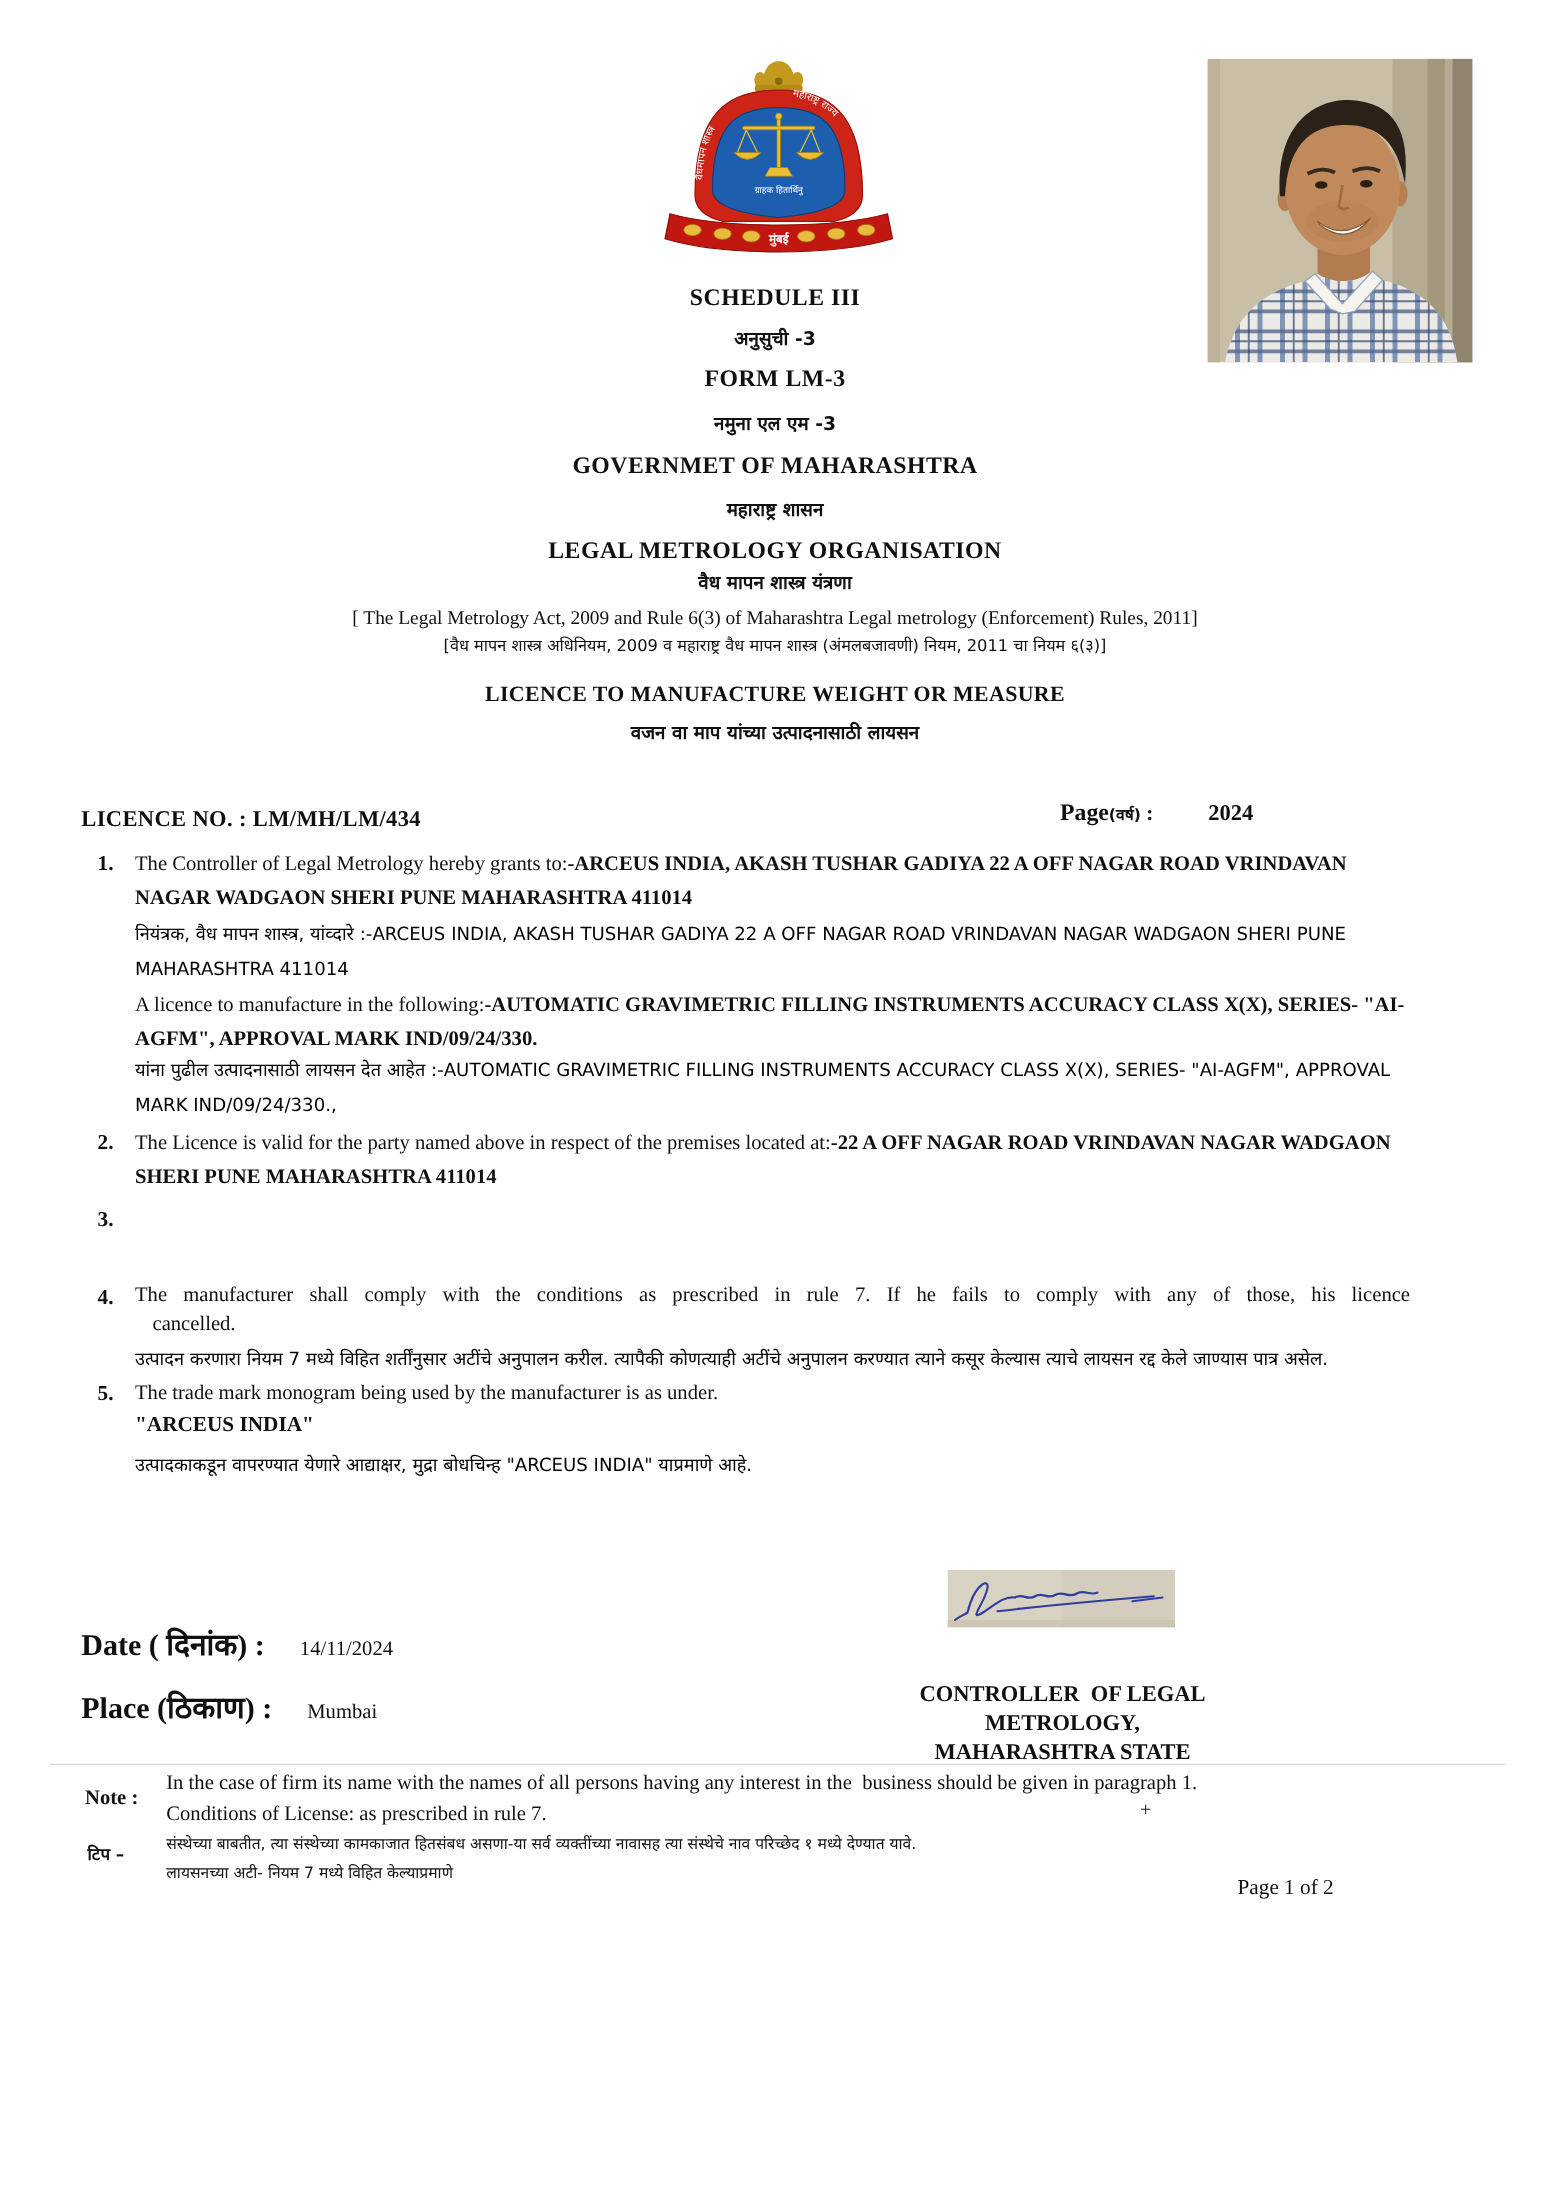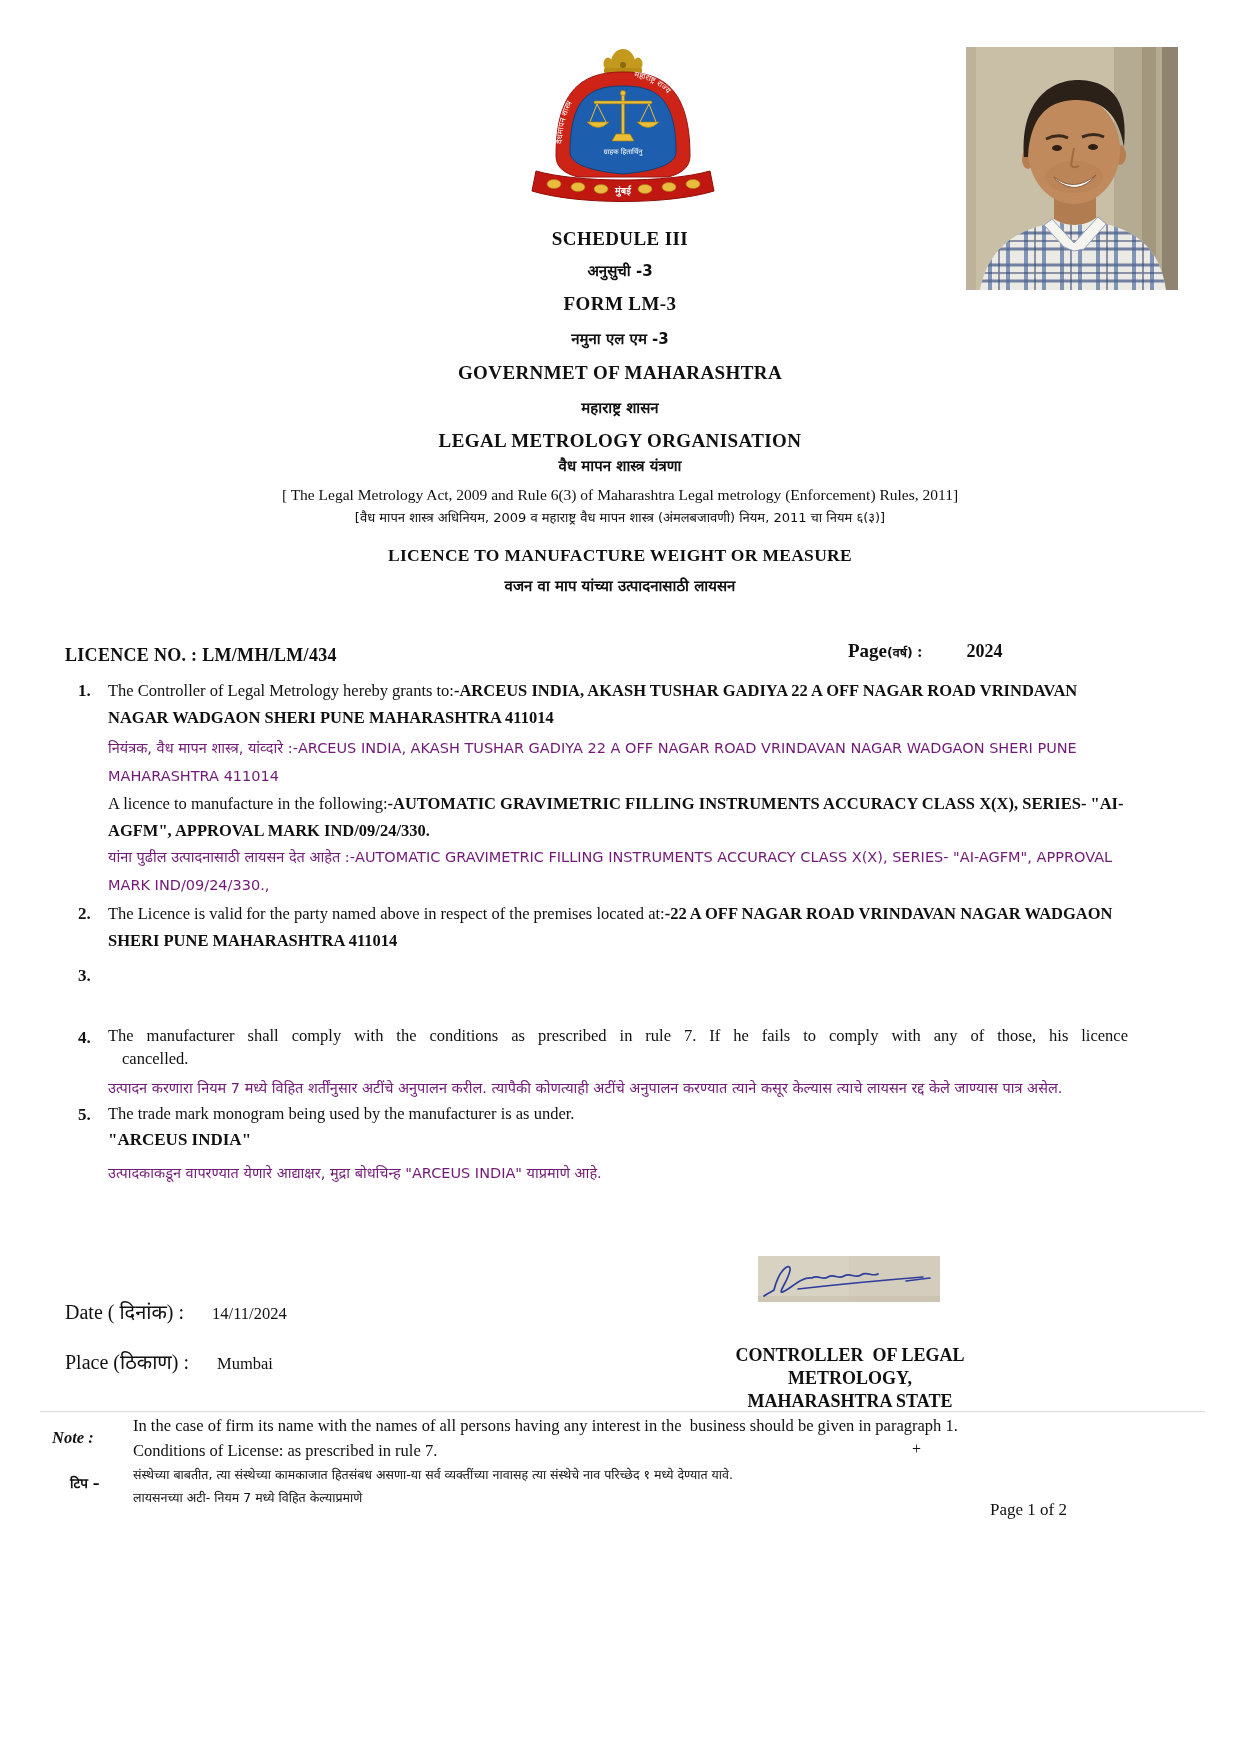--- a/index.html
+++ b/index.html
@@ -29,45 +29,45 @@
   .year-grp .y-val { font-size:18px; font-weight:700; margin-left:44px; }
 
   
   .items { position:absolute; left:78px; top:677px; width:1050px; }
   .item { display:flex; }
   .item-no { flex:none; width:30px; font-weight:700; font-size:17px; line-height:27px; }
   .item-body { flex:1 1 auto; min-width:0; }
   .item p { margin:0; }
   p.en { font-size:16.5px; line-height:27px; }
   p.en b { font-weight:700; }
-  p.mr { font-family:"DejaVu Sans","Liberation Sans",sans-serif; font-size:14.5px; line-height:27.5px; color:#701a75; }
+  p.mr { font-family:"DejaVu Sans","Liberation Sans",sans-serif; font-size:14.5px; line-height:27.5px; color:#000000; }
   .i1-mr1 { margin-top:4px !important; }
   .i2 { margin-top:1px; }
   .i2 .mr { margin-top:-2px !important; }
   .i3 { margin-top:8px; height:24px; }
   .i4 { margin-top:38px; }
   .i4 .just { font-size:16.5px; line-height:23px; text-align:justify; text-align-last:justify; }
   .i4 .cancel { font-size:16.5px; line-height:23px; margin-left:14px; }
   .i4 .mr { margin-top:5px !important; line-height:26px; }
   .i5 { margin-top:0px; }
   .i5 .en { line-height:26px; }
   .i5 .mono { font-size:17px; font-weight:700; line-height:26px; }
   .i5 .mr { margin-top:7px !important; line-height:26px; }
 
   
   .signature { position:absolute; left:758px; top:1256px; width:182px; height:46px; }
   .date-row, .place-row { position:absolute; left:65px; white-space:nowrap; }
   .date-row { top:1298px; } .place-row { top:1348px; }
-  .f-label { font-size:20px; font-weight:400; }
+  .f-label { font-size:24px; font-weight:700; }
   .f-val { font-size:16.5px; margin-left:28px; }
   .controller { position:absolute; left:690px; top:1344px; width:320px; text-align:center;
                 font-size:18px; font-weight:700; line-height:23px; }
   .controller div { white-space:pre-wrap; }
   .divider { position:absolute; left:40px; top:1411px; width:1165px; height:1px; background:#dadada; }
-  .note-label { position:absolute; left:52px; top:1428px; font-size:16.5px; font-weight:700;font-style:italic; }
+  .note-label { position:absolute; left:68px; top:1428px; font-size:16.5px; font-weight:700; }
   .note-l1 { position:absolute; left:133px; top:1416px; width:900px; font-size:16.5px; white-space:pre-wrap; }
   .note-l2 { position:absolute; left:133px; top:1441px; width:700px; font-size:16.5px; }
   .note-plus { position:absolute; left:912px; top:1440px; font-size:16px; }
   .tip-label { position:absolute; left:70px; top:1474px; font-family:"DejaVu Sans","Liberation Sans",sans-serif; font-size:13.5px; font-weight:700; }
   .tip-l1 { position:absolute; left:133px; top:1466px; width:1000px; font-family:"DejaVu Sans","Liberation Sans",sans-serif; font-size:12.5px; }
   .tip-l2 { position:absolute; left:133px; top:1489px; width:700px; font-family:"DejaVu Sans","Liberation Sans",sans-serif; font-size:12.5px; }
   .page-ind { position:absolute; left:990px; top:1500px; font-size:17px; }
 </style>
 </head>
 <body>

